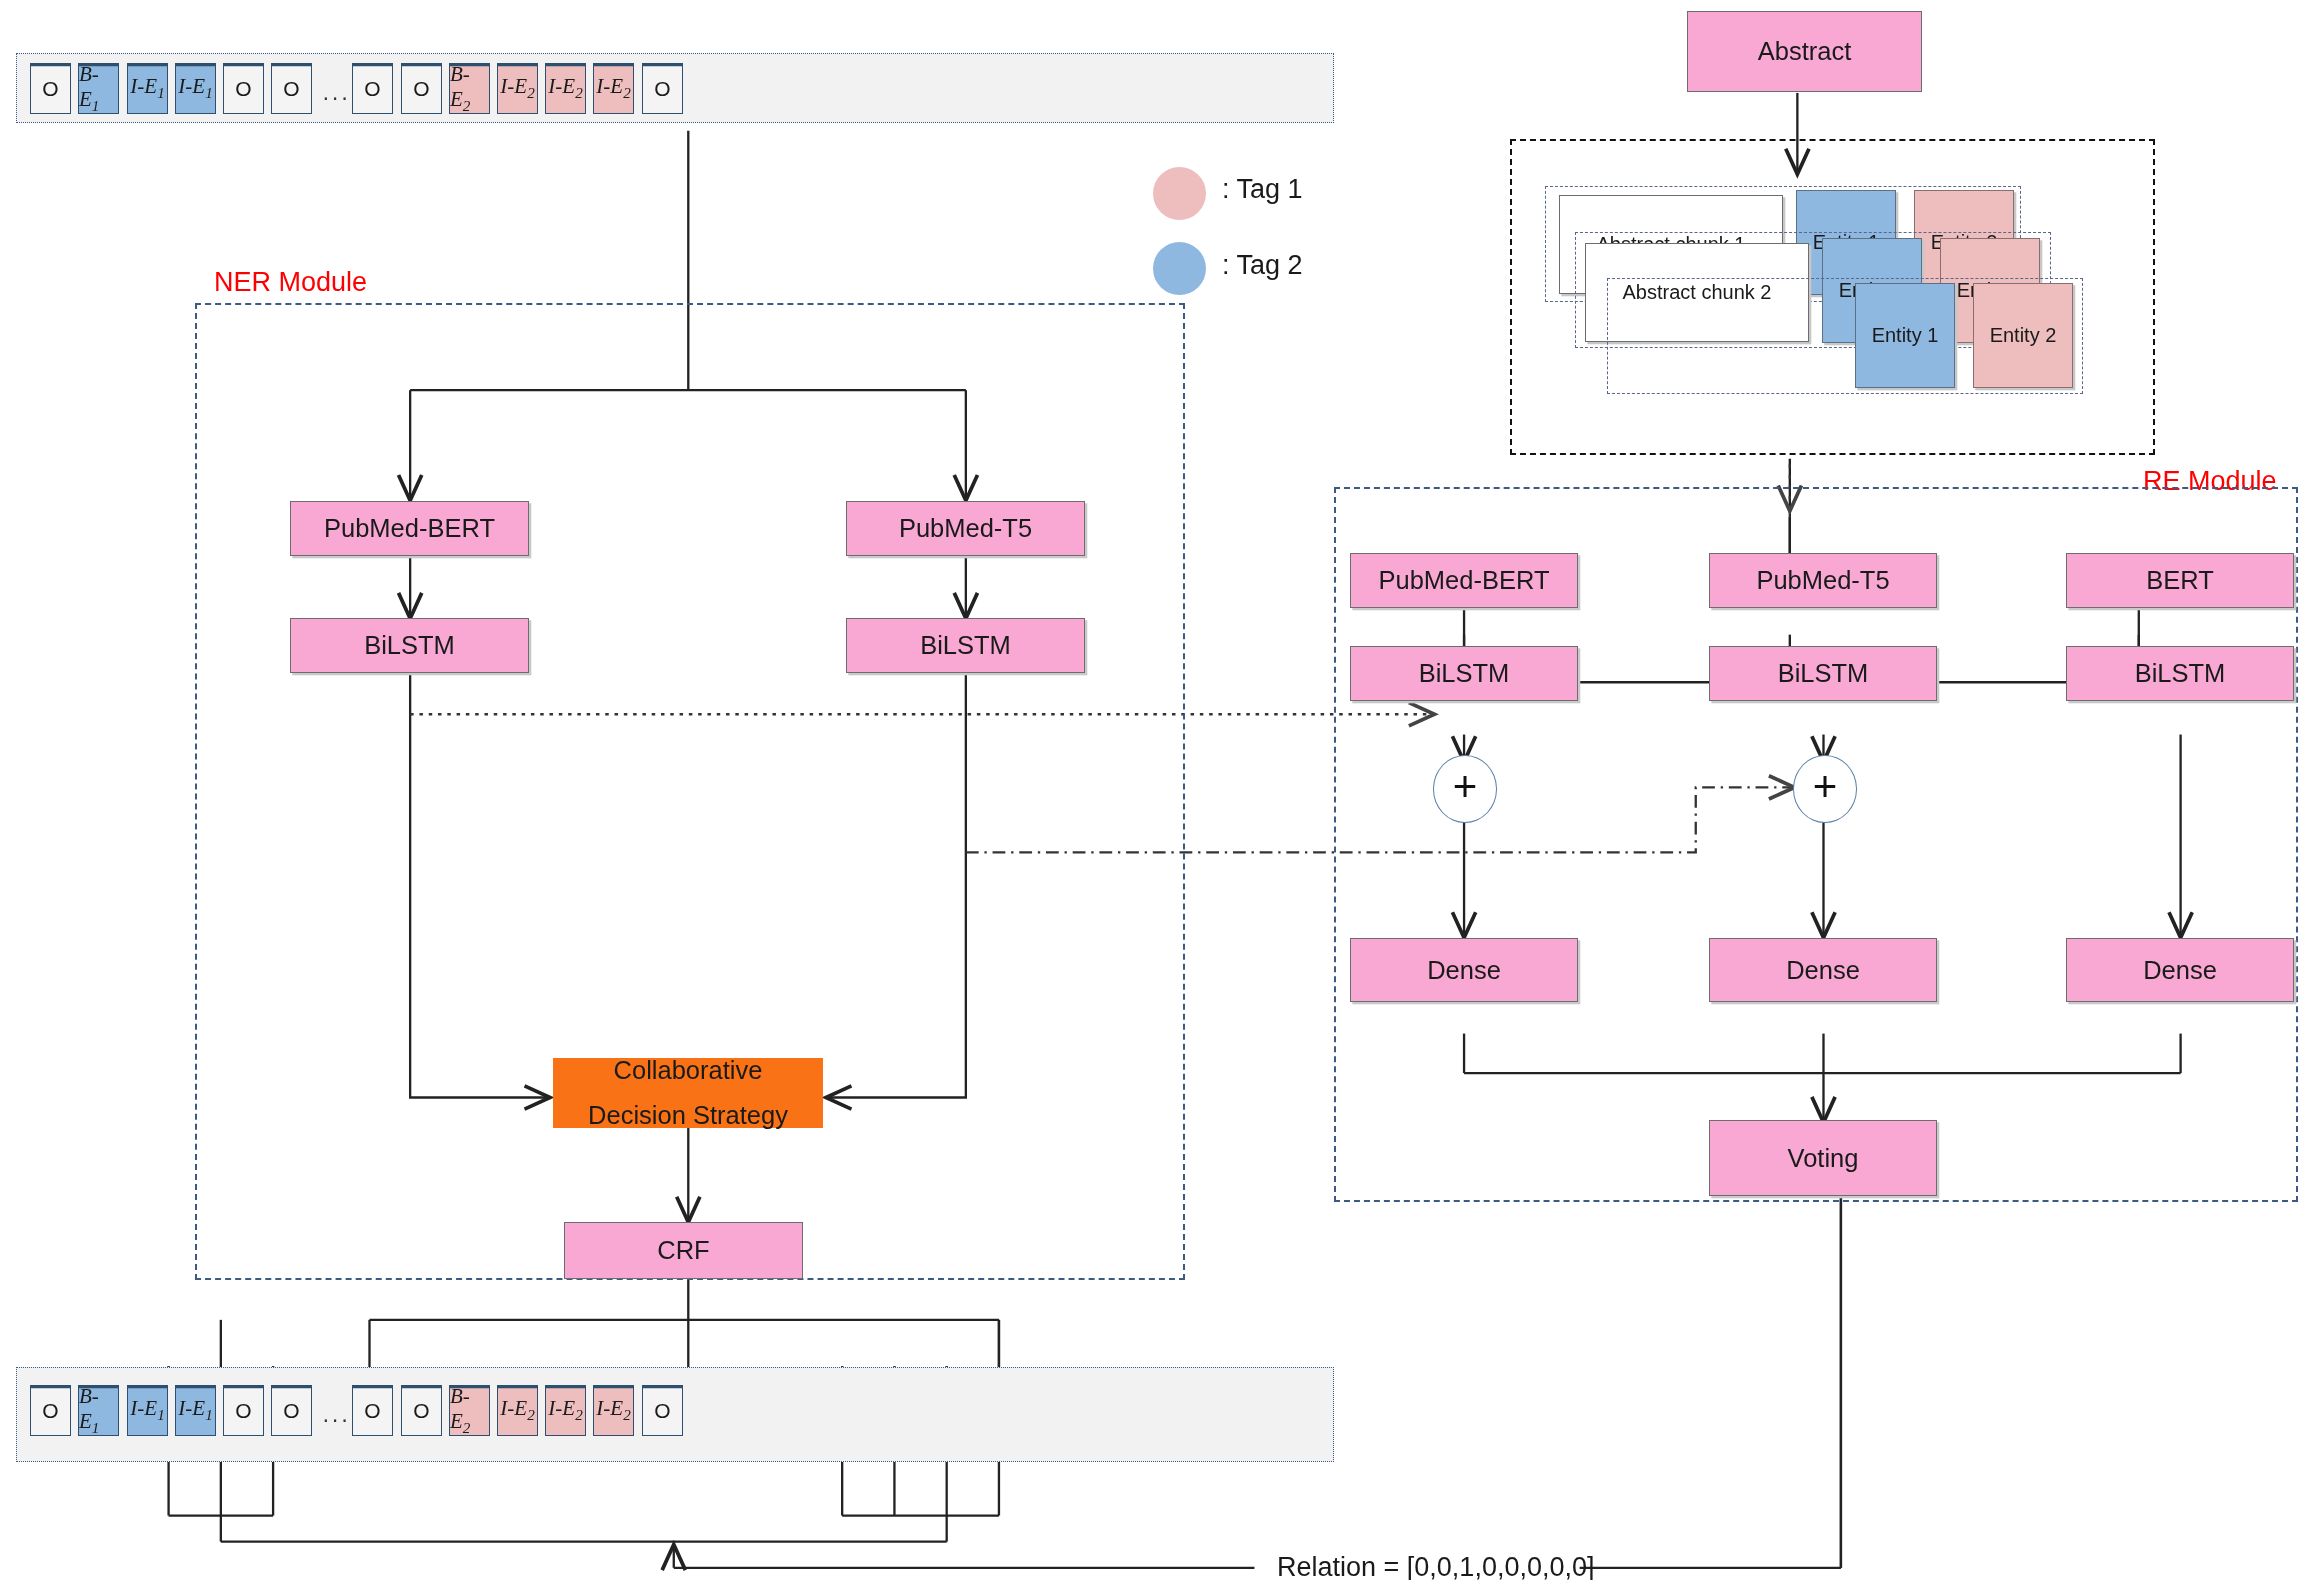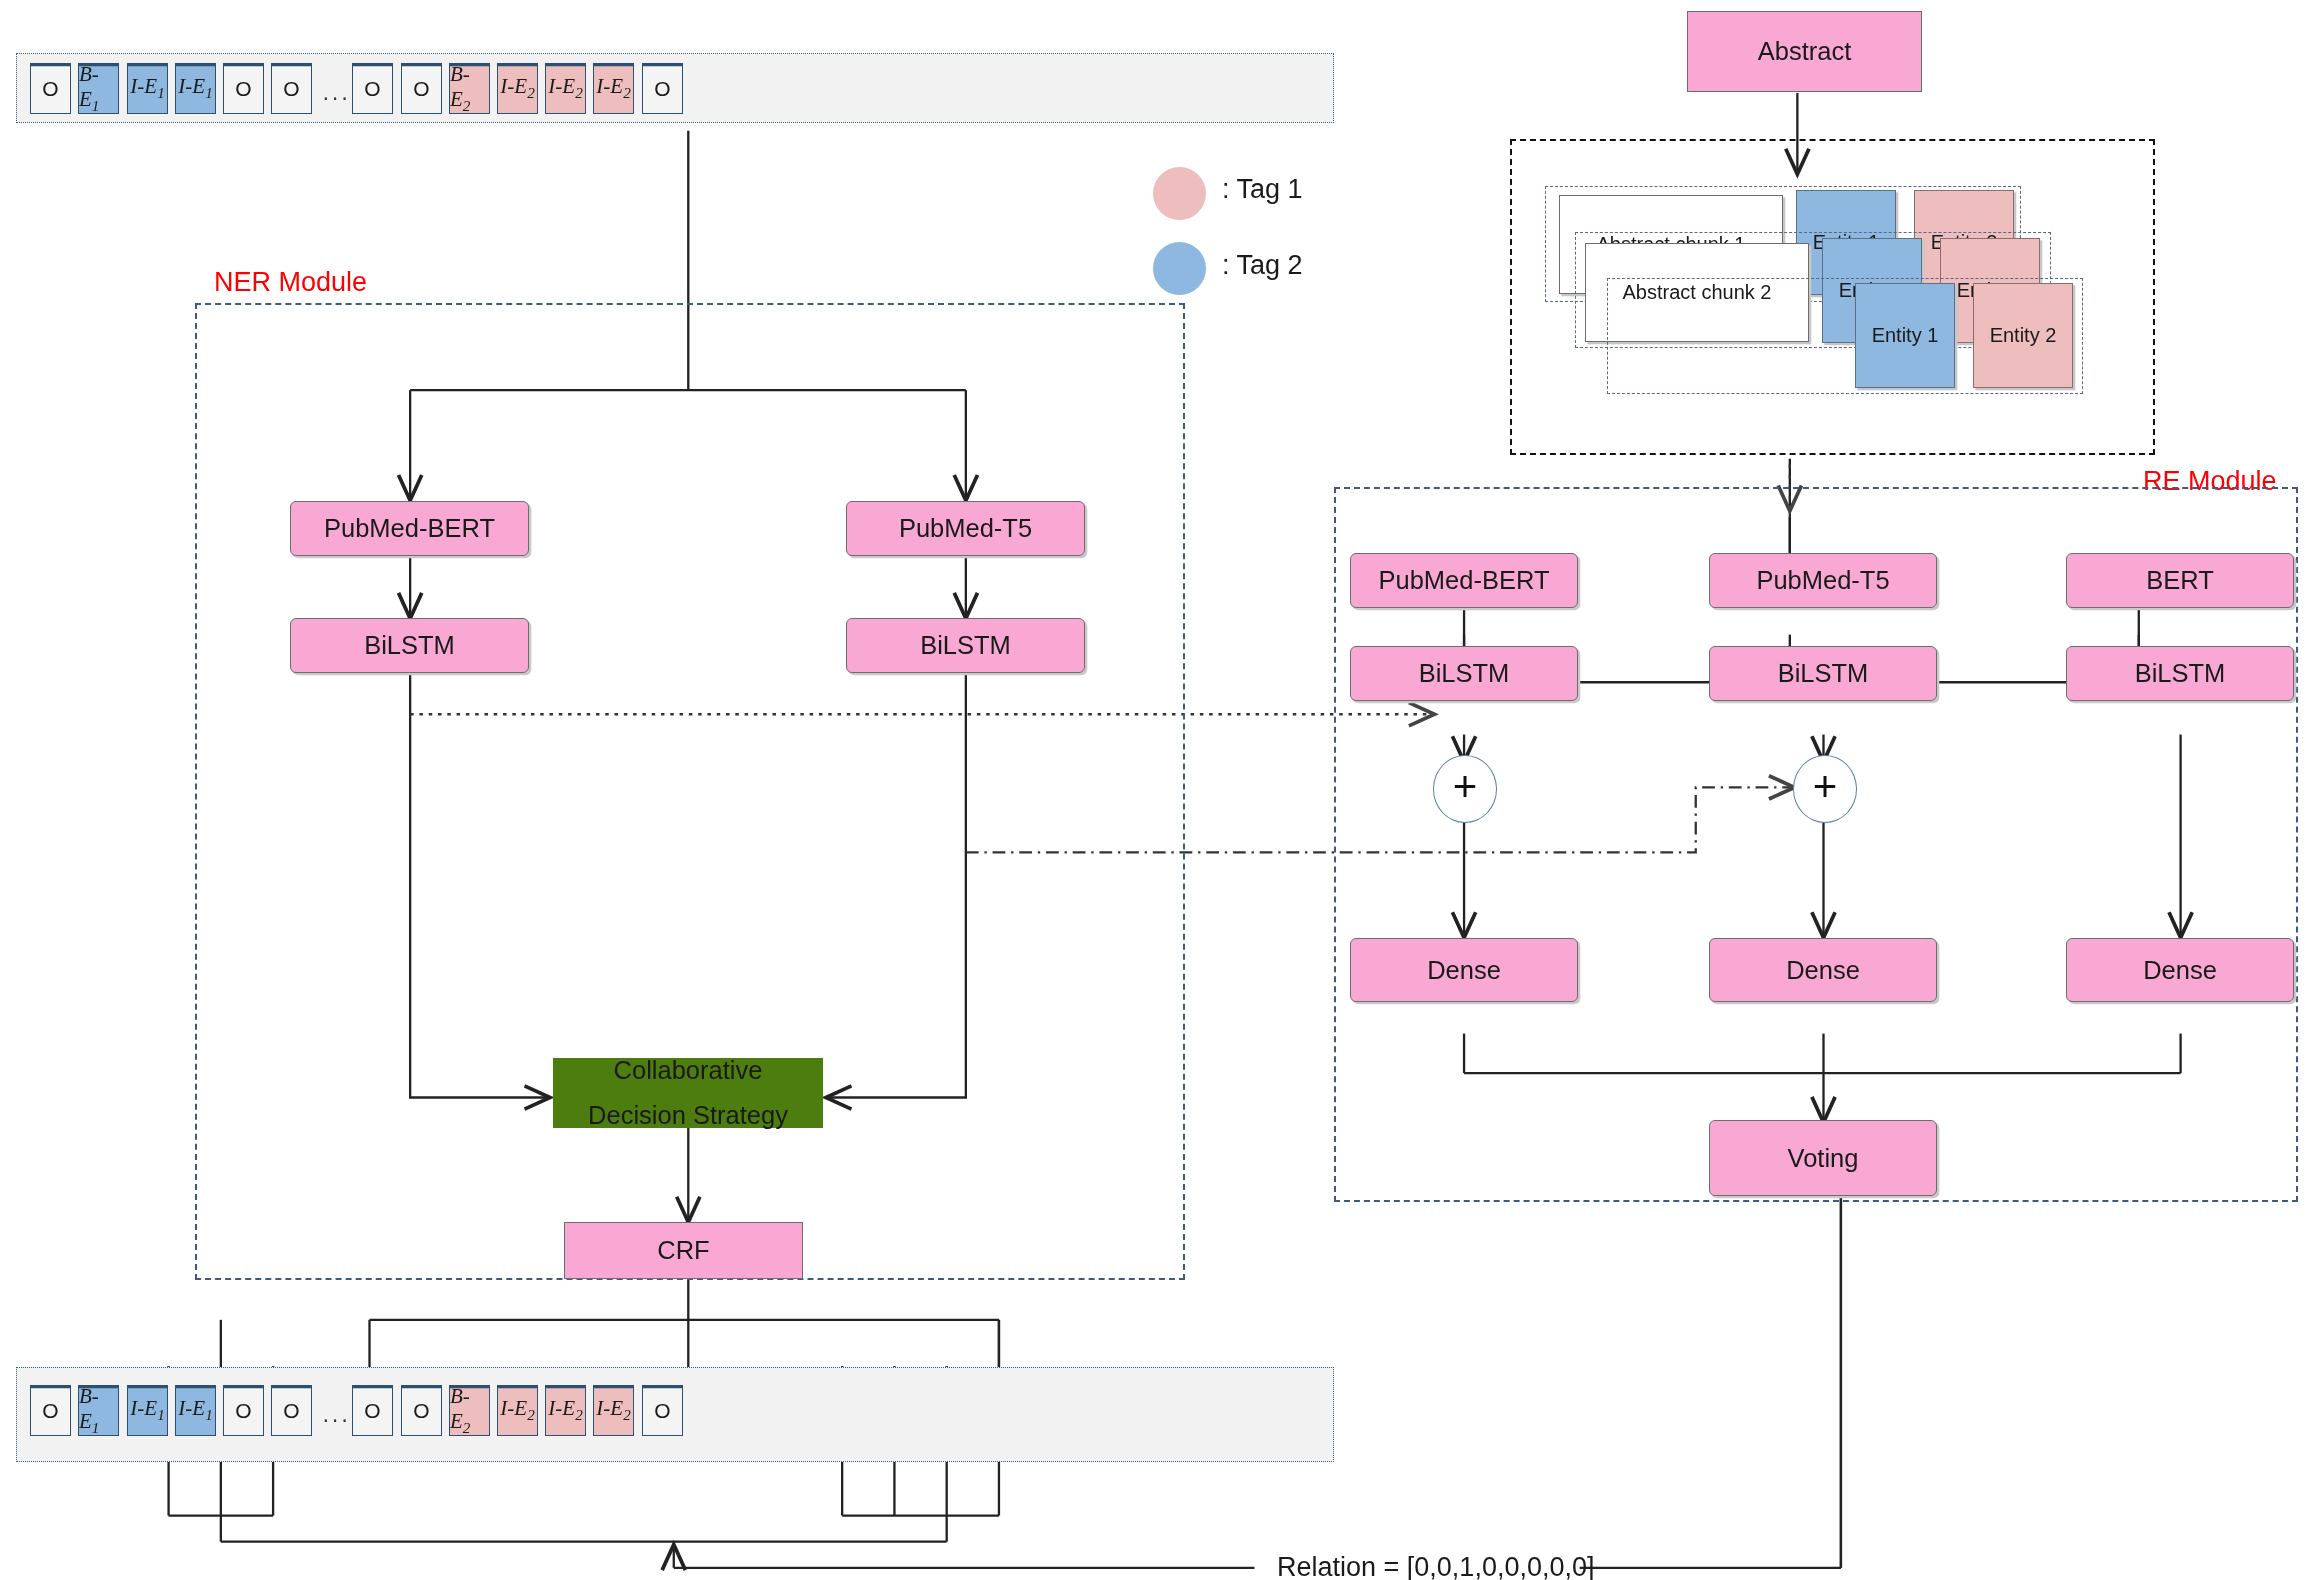--- a/index.html
+++ b/index.html
@@ -2,36 +2,36 @@
 <html style="font-size:9.3px"><head>
 <meta charset="utf-8">
 <style>
   html,body{margin:0;padding:0;background:#ffffff;}
   body{font-family:"Liberation Sans",sans-serif;}
   #stage{position:relative;width:2319px;height:1580px;background:#fff;overflow:hidden;}
   #svg-layer{position:absolute;left:0;top:0;width:2319px;height:1580px;}
   .node{position:absolute;box-sizing:border-box;display:flex;align-items:center;
         justify-content:center;text-align:center;background:#f9a8d4;
         border:1.7px solid #6d6d6d;color:#1a1a1a;font-size:25.5px;line-height:1.12;}
-  .node.shadow{box-shadow:2.3px 2.3px 0 0 #c9c9c9;border-radius:6px;}
+  .node.shadow{box-shadow:2.3px 2.3px 0 0 #c9c9c9;}
   .tagstrip{position:absolute;box-sizing:border-box;background:#f2f2f2;
             border:1.7px dotted #3d5a80;}
   .tagbox{position:absolute;box-sizing:border-box;display:flex;align-items:center;
           justify-content:center;border:1.7px solid #2f4f6f;background:#f4f4f4;
           font-size:21px;color:#1b1b1b;box-shadow:0 2.9px 0 -0.6px #2f4f6f inset;}
   .tagbox.blue{background:#8fb8e0;}
   .tagbox.pink{background:#eebdbd;}
   .tagbox .sub{font-style:italic;font-family:"Liberation Serif",serif;}
   .tagbox .sub sub{font-style:italic;font-size:0.72em;}
   .ellipsis{position:absolute;font-size:23px;color:#333;letter-spacing:1.7px;}
   .mod-dash{position:absolute;box-sizing:border-box;border:2.3px dashed #3d5a80;}
   .mod-label{position:absolute;color:#ff0000;font-size:27px;white-space:nowrap;margin-top:12px;}
   .legend-dot{position:absolute;border-radius:50%;}
   .legend-text{position:absolute;font-size:27px;color:#1a1a1a;white-space:nowrap;}
-  .green{background:#4d7c0f;border:none;gap:16px;}
+  .green{background:#f97316;border:none;gap:16px;}
   .chunkwrap{position:absolute;box-sizing:border-box;border:1.7px dashed #56678a;}
   .chunkbox{position:absolute;box-sizing:border-box;display:flex;align-items:center;
             justify-content:center;border:1.7px solid #6d6d6d;background:#fff;
             font-size:20px;color:#1a1a1a;box-shadow:2.3px 2.3px 0 0 #c7c7c7;}
   .chunkbox.blue{background:#8fb8e0;border-color:#5b6f85;}
   .chunkbox.pink{background:#eebdbd;border-color:#8a6d6d;}
   .plus{position:absolute;display:flex;align-items:center;justify-content:center;
         border:1.7px solid #5a7fa8;border-radius:50%;background:#fff;
         font-size:42px;color:#111;line-height:0;padding-bottom:3.5px;}
   .relation-label{position:absolute;font-size:27px;color:#1a1a1a;white-space:nowrap;}

